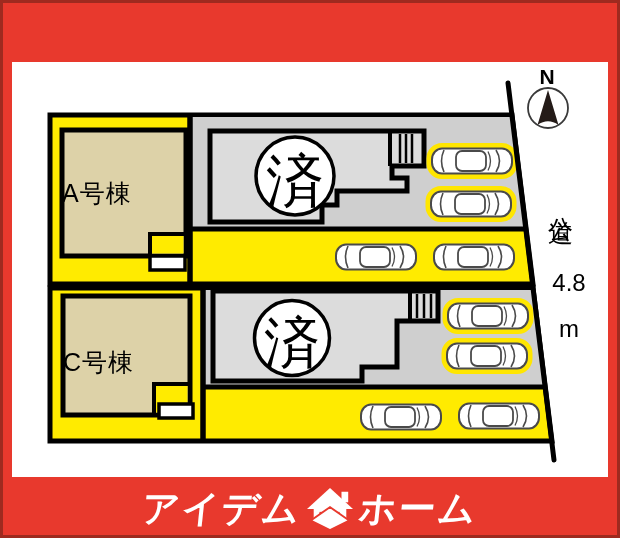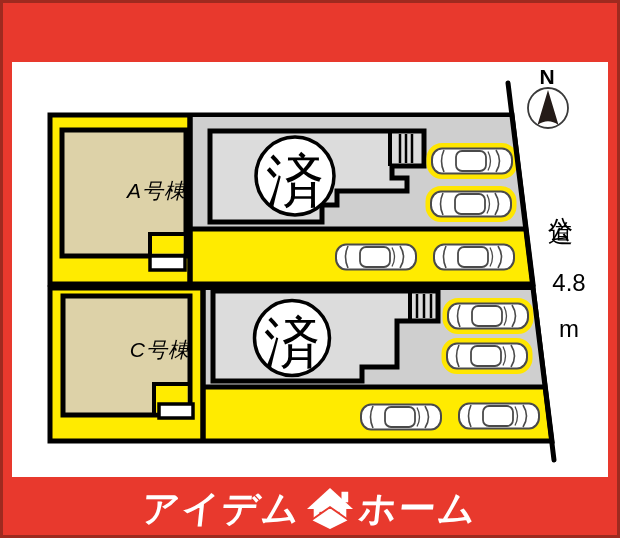--- a/index.html
+++ b/index.html
@@ -11,25 +11,25 @@
   .frame-outline{
     position:absolute;inset:0;border:3px solid #9e2a1f;
     pointer-events:none;z-index:60;
   }
   .plan-area{
     position:absolute;left:12px;top:62px;width:596px;height:415px;
     background:#ffffff;z-index:1;
   }
   .plan-svg{position:absolute;left:0;top:0;width:620px;height:538px;z-index:10;}
   .lot-label{
-    position:absolute;z-index:20;text-align:right;
-    font-size:21px;color:#000;font-weight:500;letter-spacing:1px;font-style:italic;
+    position:absolute;z-index:20;text-align:left;
+    font-size:25px;color:#000;font-weight:500;letter-spacing:1px;
   }
   #label-a{left:62px;top:177px;width:124px;}
-  #label-c{left:63px;top:336px;width:127px;}
+  #label-c{left:63px;top:346px;width:127px;}
   .road-name{
     position:absolute;left:545px;top:197px;z-index:20;
     writing-mode:vertical-rl;text-orientation:upright;
     font-size:25px;color:#000;letter-spacing:4px;
   }
   .road-width{
     position:absolute;left:544px;top:269px;width:50px;z-index:20;
     text-align:center;font-size:24px;color:#000;
   }
   .road-unit{

